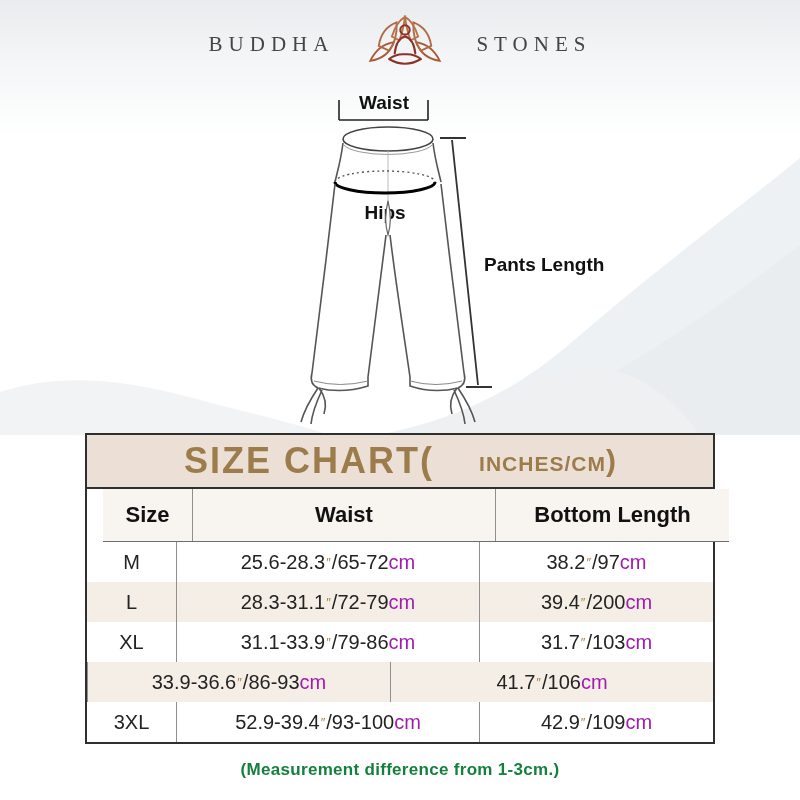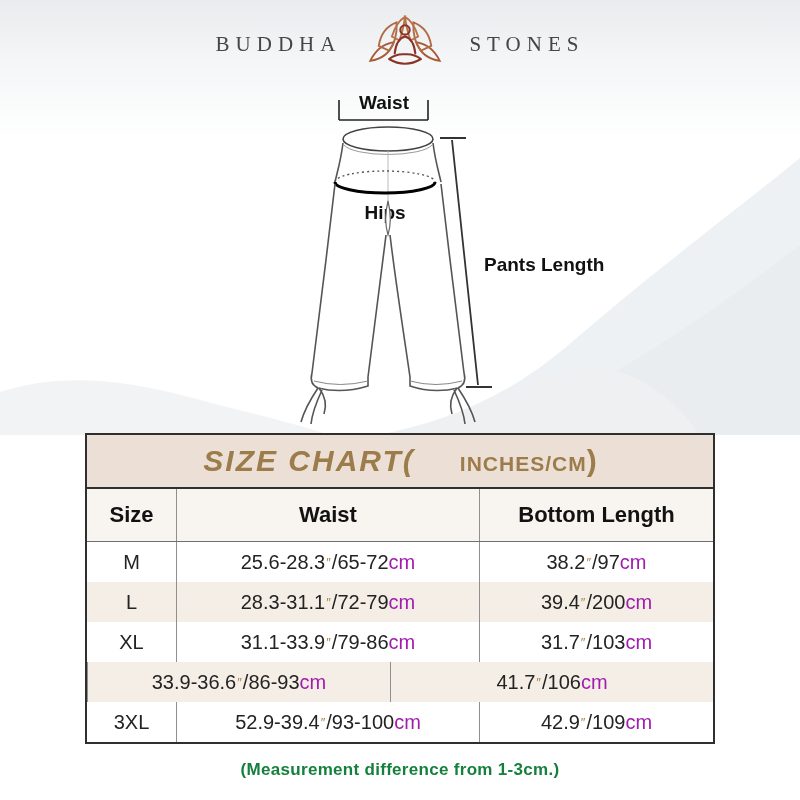--- a/index.html
+++ b/index.html
@@ -13,21 +13,21 @@
   
   .top-fade{
     position:absolute;top:0;left:0;width:800px;height:140px;
     background:linear-gradient(180deg,#e9ebee 0%,#f3f5f6 40%,rgba(255,255,255,0) 100%);
   }
   .mountains{position:absolute;top:130px;left:0;width:800px;height:305px;}
 
   
   .logo{
     position:absolute;top:14px;left:0;width:800px;height:60px;
-    display:flex;align-items:center;justify-content:center;gap:23px;
+    display:flex;align-items:center;justify-content:center;gap:30px;
   }
   .logo-text{
     font-family:"Liberation Serif","DejaVu Serif",serif;
     font-size:21px;letter-spacing:6px;color:#454545;font-weight:500;
   }
   .logo-icon{width:82px;height:60px;flex:0 0 auto;}
 
   
   .pants-diagram{position:absolute;left:288px;top:85px;width:362px;height:348px;}
   .diag-label{font-family:"Liberation Sans",sans-serif;font-weight:bold;font-size:19px;fill:#111;}
@@ -35,26 +35,26 @@
   
   .size-table{
     position:absolute;left:85px;top:433px;width:630px;
     border:2px solid #2f2f2f;background:#ffffff;box-sizing:border-box;
   }
   .st-title{
     height:52px;background:#ecdfd5;border-bottom:2px solid #2f2f2f;
     display:flex;align-items:center;justify-content:center;
     color:#9d7c4b;font-weight:bold;
   }
-  .st-title-main{font-size:30px;letter-spacing:2px;font-style:italic;}
+  .st-title-main{font-size:36px;letter-spacing:2px;}
   .st-title-small{font-size:21px;letter-spacing:1px;padding-top:5px;margin-left:45px;}
   .st-title-close{font-size:30px;}
   .st-row{display:flex;width:100%;}
   .st-colheader{height:52px;background:#f8f4ef;border-bottom:1px solid #6e6e6e;
-    font-weight:bold;font-size:22px;color:#121212;}
+    font-weight:bold;font-size:22px;color:#121212;margin-left:16px;}
   .st-datarow{height:40px;font-size:20px;color:#232323;background:#ffffff;}
   .st-datarow.alt{background:#f5eee6;}
   .cell{display:flex;align-items:center;justify-content:center;box-sizing:border-box;}
   .c-size{width:89px;}
   .c-waist{width:304px;border-left:1px solid #8f8f8f;border-right:1px solid #8f8f8f;}
   .c-bottom{flex:1;}
   .u-inch{color:#a9834f;font-size:13px;vertical-align:7px;margin:0 1px;line-height:1;}
   .u-cm{color:#a21caf;}
   .sizeval{font-weight:500;}
 

